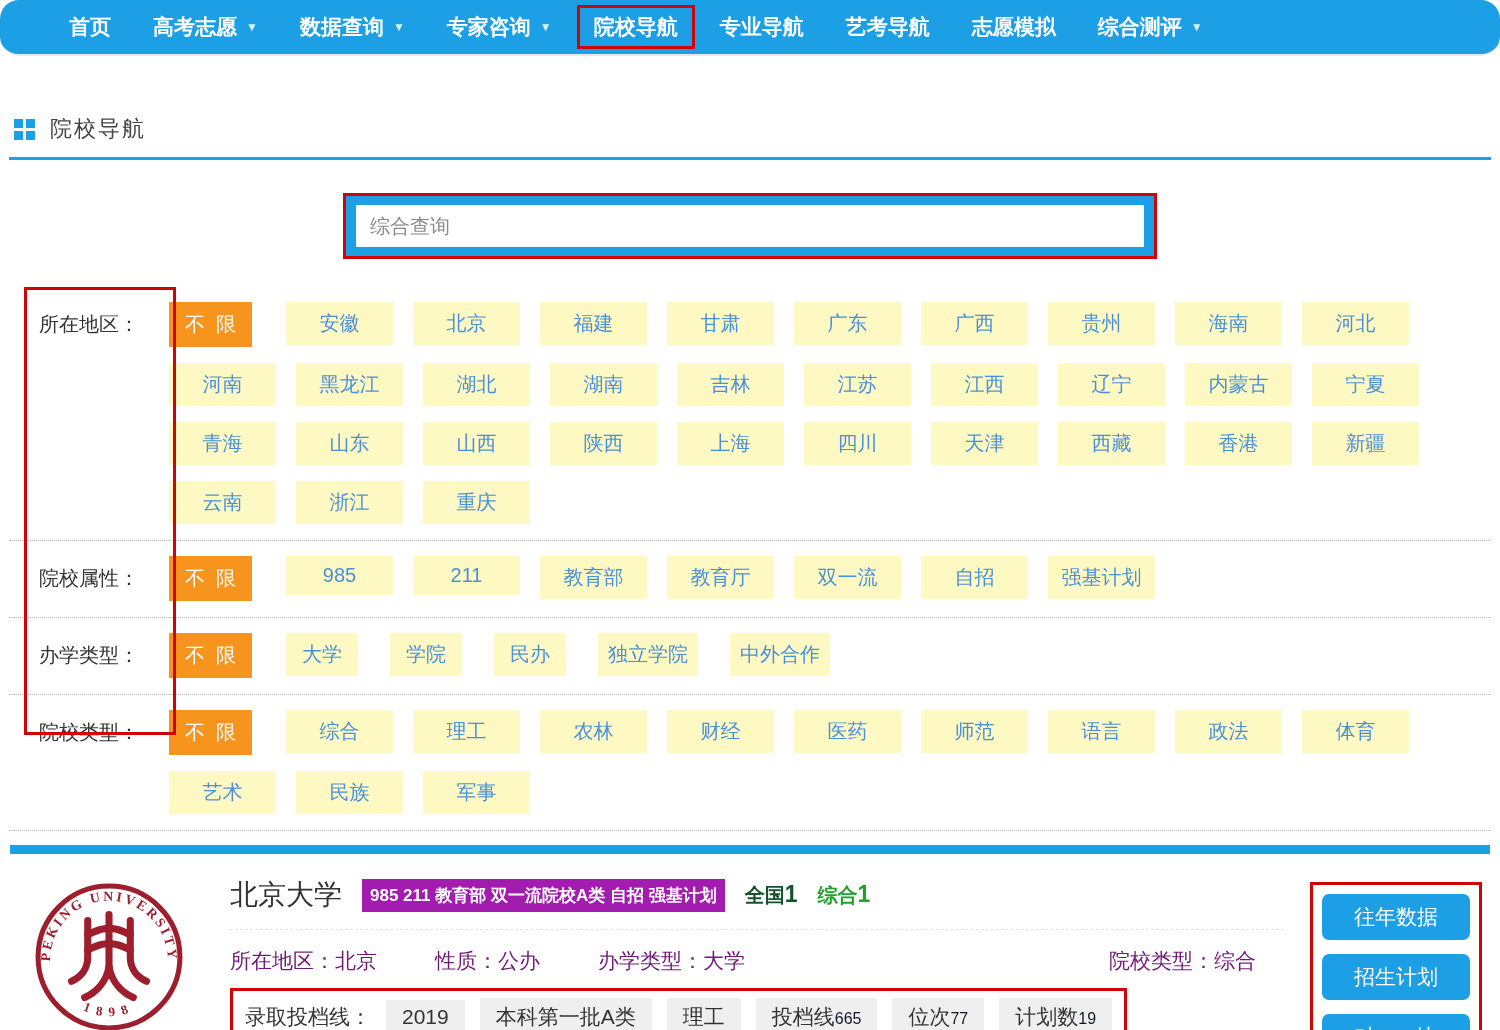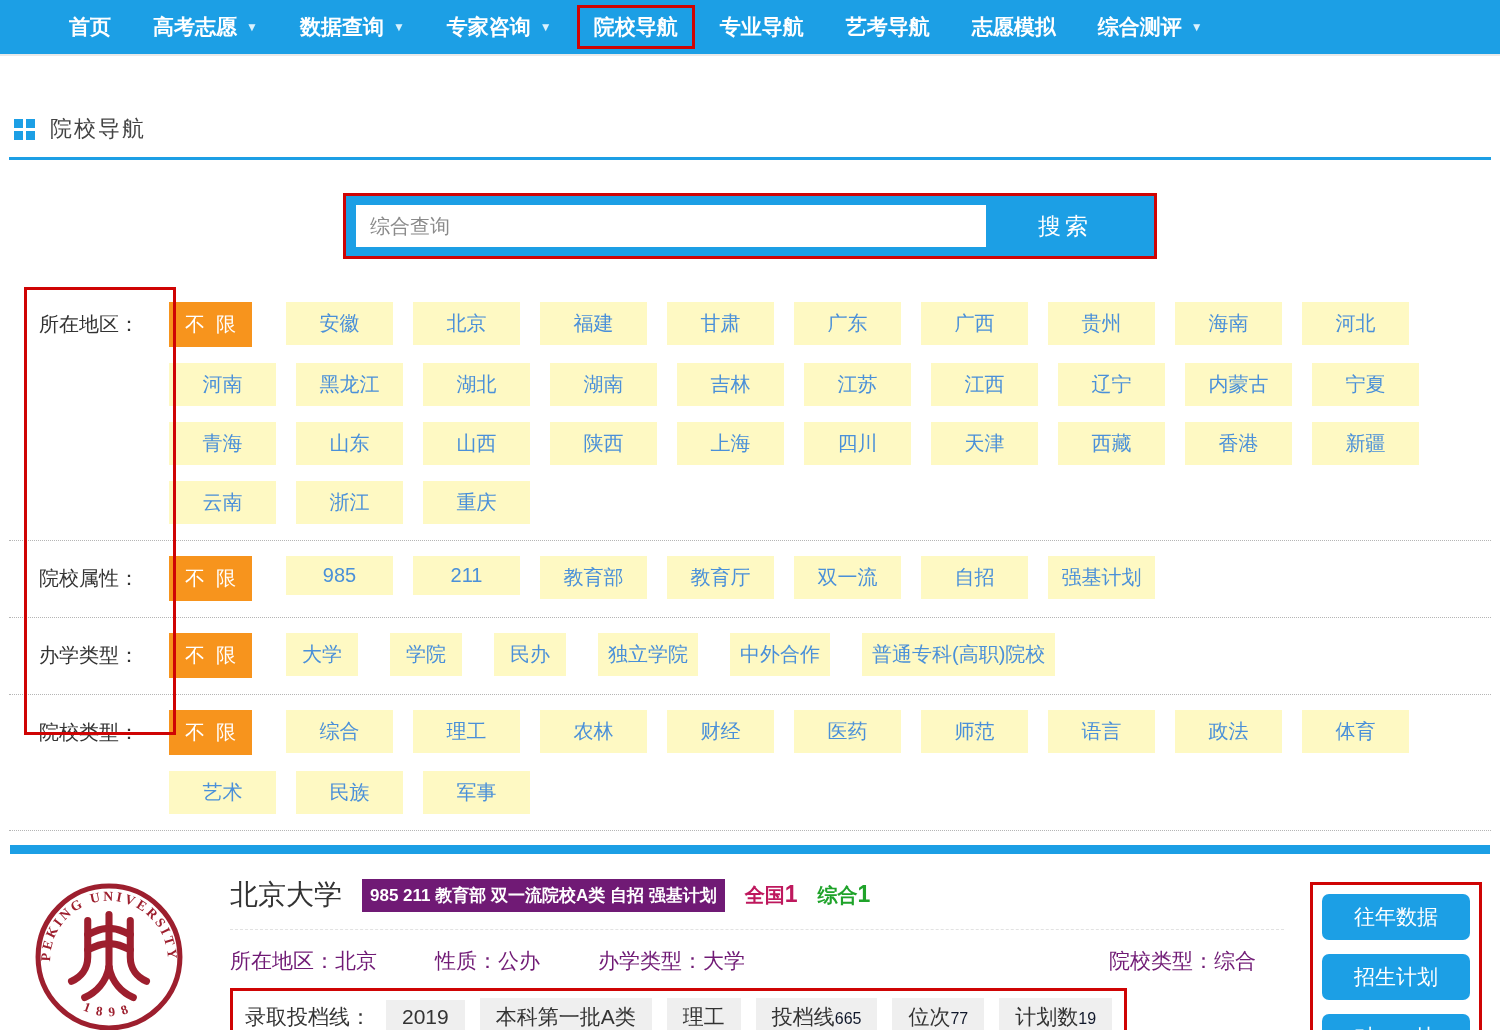--- a/index.html
+++ b/index.html
@@ -1,21 +1,21 @@
 <!DOCTYPE html>
 <html><head>
 <meta charset="utf-8">
 <style>
   * { margin:0; padding:0; box-sizing:border-box; }
   html,body { width:1500px; height:1030px; background:#fff; overflow:hidden;
     font-family:"Liberation Sans", sans-serif; }
 
   
   .topnav { height:56px; background:#1c9fe5; display:flex; align-items:center;
-    padding-left:52px; border-bottom:2px solid #e9e9e9; }
+    padding-left:52px; border-bottom:2px solid #e9e9e9;border-radius:19px; }
   .nav-item { color:#fff; font-size:21px; font-weight:600; padding:8px 17px;
     display:flex; align-items:center; gap:9px; cursor:pointer; white-space:nowrap; margin-right:8px; }
   .nav-item.boxed { border:3px solid #cf0404; padding:5px 14px; }
   .caret { font-size:12px; color:#d9f1fd; }
 
   
   .page-head { display:flex; align-items:center; gap:15px; margin:58px 0 0 14px; }
   .grid-icon { display:grid; grid-template-columns:9px 9px; gap:3px; }
   .grid-icon i { width:9px; height:9px; background:#1c9fe5; display:block; }
   .page-title { font-size:22px; color:#444; letter-spacing:2px; }
@@ -47,25 +47,25 @@
 
   .thick-rule { height:9px; background:#1c9fe5; margin:14px 10px 0 10px; }
 
   
   .card { display:flex; padding:16px 18px 0 32px; height:216px; border-bottom:2px dashed #dcdcdc; }
   .logo { width:154px; height:154px; margin-top:10px; flex-shrink:0; }
   .card-main { flex:1; padding:6px 26px 0 44px; min-width:0; }
   .name-row { display:flex; align-items:center; gap:20px; padding-bottom:15px;
     border-bottom:1px dashed #e2e2e2; }
   .college-name { font-size:28px; color:#333; white-space:nowrap; }
-  .badge { background:#701a75; color:#fff; font-size:17px; font-weight:700; padding:5px 8px;
+  .badge { background:#a21caf; color:#fff; font-size:17px; font-weight:700; padding:5px 8px;
     white-space:nowrap; }
   .rank { font-size:20px; font-weight:700; white-space:nowrap; }
   .rank .num { font-size:23px; }
-  .rank-national { color:#be185d; }
+  .rank-national { color:#14532d; }
   .rank-comp { color:#1fa32a; }
   .info-row { display:flex; align-items:center; margin-top:17px; font-size:21px; color:#701a75; }
   .info-item { margin-right:58px; white-space:nowrap; }
   .info-item:last-child { margin-left:auto; margin-right:28px; }
   .adm-row { margin-top:13px; border:3px solid #cf0404; display:inline-flex; align-items:center;
     padding:7px 12px; gap:15px; font-size:21px; color:#333; white-space:nowrap; }
   .chip { background:#efefef; padding:5px 16px; }
   .chip .num { color:#0f172a; font-size:16px; }
   .btn-col { width:172px; border:3px solid #cf0404; padding:9px; display:flex;
     flex-direction:column; gap:14px; margin-top:12px; height:190px; flex-shrink:0; }
@@ -116,21 +116,20 @@
       <i></i>
       <i></i>
     </span>
   <span class="page-title">院校导航</span>
 </div>
 <div class="blue-rule"></div>
 
 <div class="search-wrap">
   <div class="search-box">
     <input type="text" placeholder="综合查询" style="">
-    <button class="search-btn">搜索</button>
   </div>
 </div>
 
 <div class="filters">
   <div class="label-redbox"></div>
 
   <div class="filter-row">
     <div class="filter-label">所在地区：</div>
     <div class="filter-opts grid">
       <span class="any">不  限</span>
@@ -185,21 +184,20 @@
 
   <div class="filter-row">
     <div class="filter-label">办学类型：</div>
     <div class="filter-opts flow">
       <span class="any">不  限</span>
     <a class="opt">大学</a>
         <a class="opt">学院</a>
         <a class="opt">民办</a>
         <a class="opt">独立学院</a>
         <a class="opt">中外合作</a>
-        <a class="opt">普通专科(高职)院校</a>
       </div>
   </div>
 
   <div class="filter-row">
     <div class="filter-label">院校类型：</div>
     <div class="filter-opts grid">
       <span class="any">不  限</span>
     <a class="opt">综合</a>
         <a class="opt">理工</a>
         <a class="opt">农林</a>

